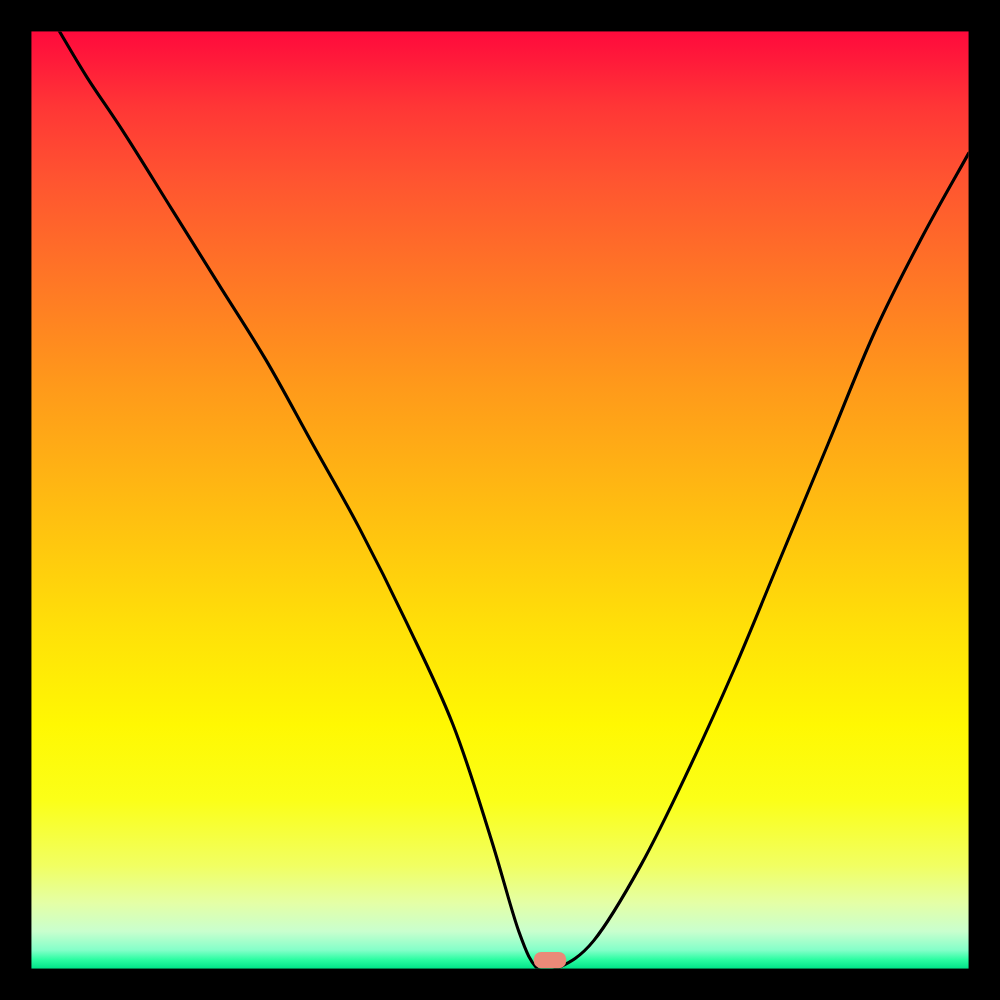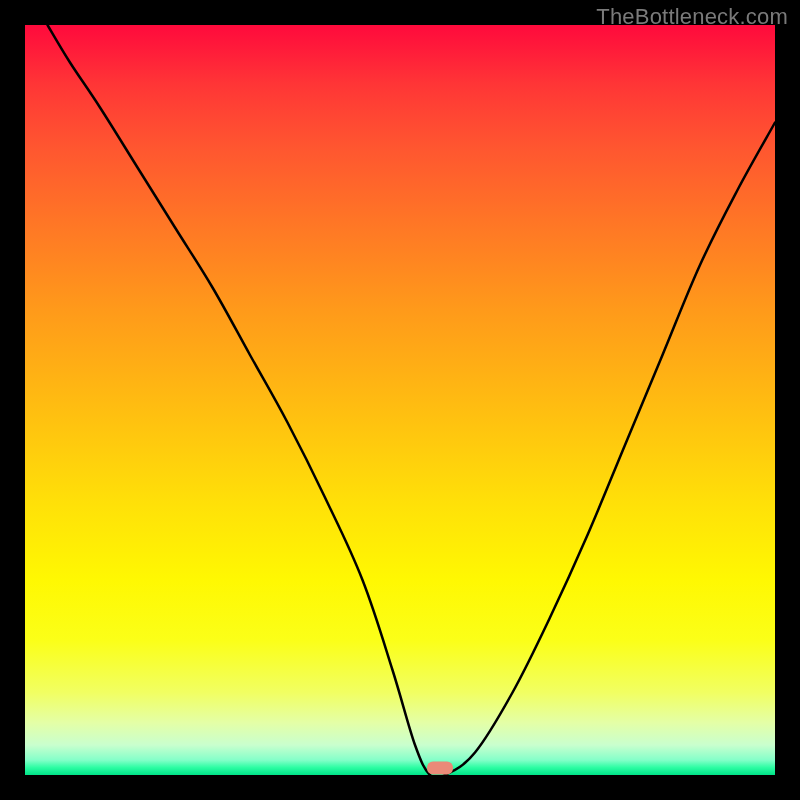--- a/index.html
+++ b/index.html
@@ -76,21 +76,20 @@
     border-radius: 6px;
     background: #ea8a78;
     transform: translate(-50%, -50%);
   }
 </style>
 </head>
 <body>
 
 <div class="outer">
 
-  <div class="watermark">TheBottleneck.com</div>
 
   <div class="plot-area">
     <div class="gradient"></div>
 
     <svg class="curve" viewBox="0 0 750 750" preserveAspectRatio="none">
       <path id="curve-path" class="curve-path" d="M 22.5 0.0 C 26.6 6.8, 35.5 22.6, 45.0 37.5 C 54.5 52.4, 62.9 63.6, 75.0 82.5 C 87.2 101.4, 99.0 120.9, 112.5 142.5 C 126.0 164.1, 136.5 180.9, 150.0 202.5 C 163.5 224.1, 174.0 239.6, 187.5 262.5 C 201.0 285.4, 211.5 305.7, 225.0 330.0 C 238.5 354.3, 249.0 371.8, 262.5 397.5 C 276.0 423.2, 286.5 444.1, 300.0 472.5 C 313.5 500.9, 325.4 524.0, 337.5 555.0 C 349.6 586.0, 358.1 615.3, 367.5 645.0 C 376.9 674.7, 383.3 701.1, 390.0 720.0 C 396.8 738.9, 399.6 744.6, 405.0 750.0 C 410.4 755.4, 411.9 754.0, 420.0 750.0 C 428.1 746.0, 437.9 742.4, 450.0 727.5 C 462.1 712.6, 474.0 691.8, 487.5 667.5 C 501.0 643.2, 511.5 620.9, 525.0 592.5 C 538.5 564.1, 549.0 541.0, 562.5 510.0 C 576.0 478.9, 586.5 452.4, 600.0 420.0 C 613.5 387.6, 624.0 362.4, 637.5 330.0 C 651.0 297.6, 661.5 269.7, 675.0 240.0 C 688.5 210.3, 699.0 190.6, 712.5 165.0 C 726.0 139.4, 743.3 109.7, 750.0 97.5"></path>
     </svg>
 
     <div id="marker" class="marker" style="left: 414.75px; top: 743.25px;"></div>
   </div>

